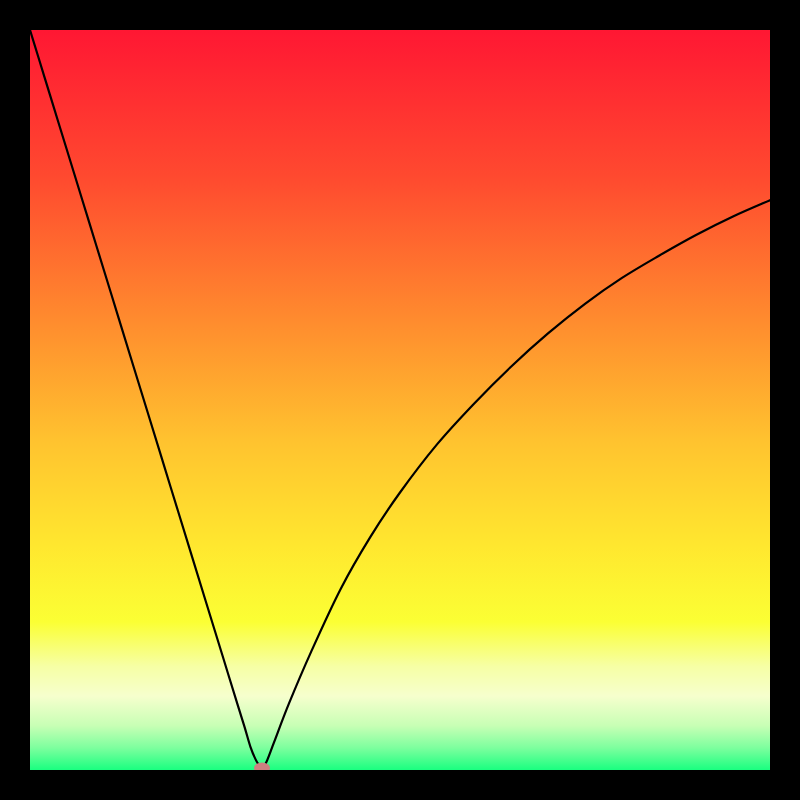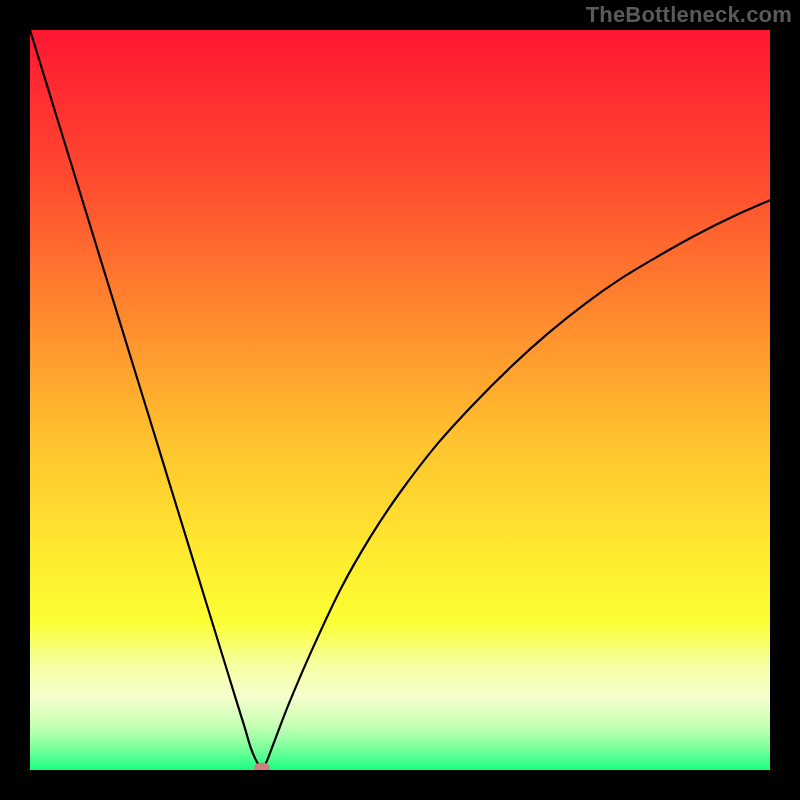--- a/index.html
+++ b/index.html
@@ -44,21 +44,20 @@
     height: 11px;
     border-radius: 50%;
     background: #cd8080;
     transform: translate(-50%, -50%);
   }
 </style>
 </head>
 <body>
 
 <div class="frame">
-  <div class="watermark">TheBottleneck.com</div>
   <div class="plot-area">
     <svg class="gradient-bg" viewBox="0 0 740 740" preserveAspectRatio="none">
       <defs>
         <linearGradient id="bg-grad" x1="0" y1="0" x2="0" y2="1">
             <stop offset="0%" stop-color="#ff1733"></stop>
             <stop offset="20%" stop-color="#ff4a2f"></stop>
             <stop offset="40%" stop-color="#ff8e2e"></stop>
             <stop offset="56.00000000000001%" stop-color="#ffc42f"></stop>
             <stop offset="70%" stop-color="#ffe82f"></stop>
             <stop offset="80%" stop-color="#fbff34"></stop>

